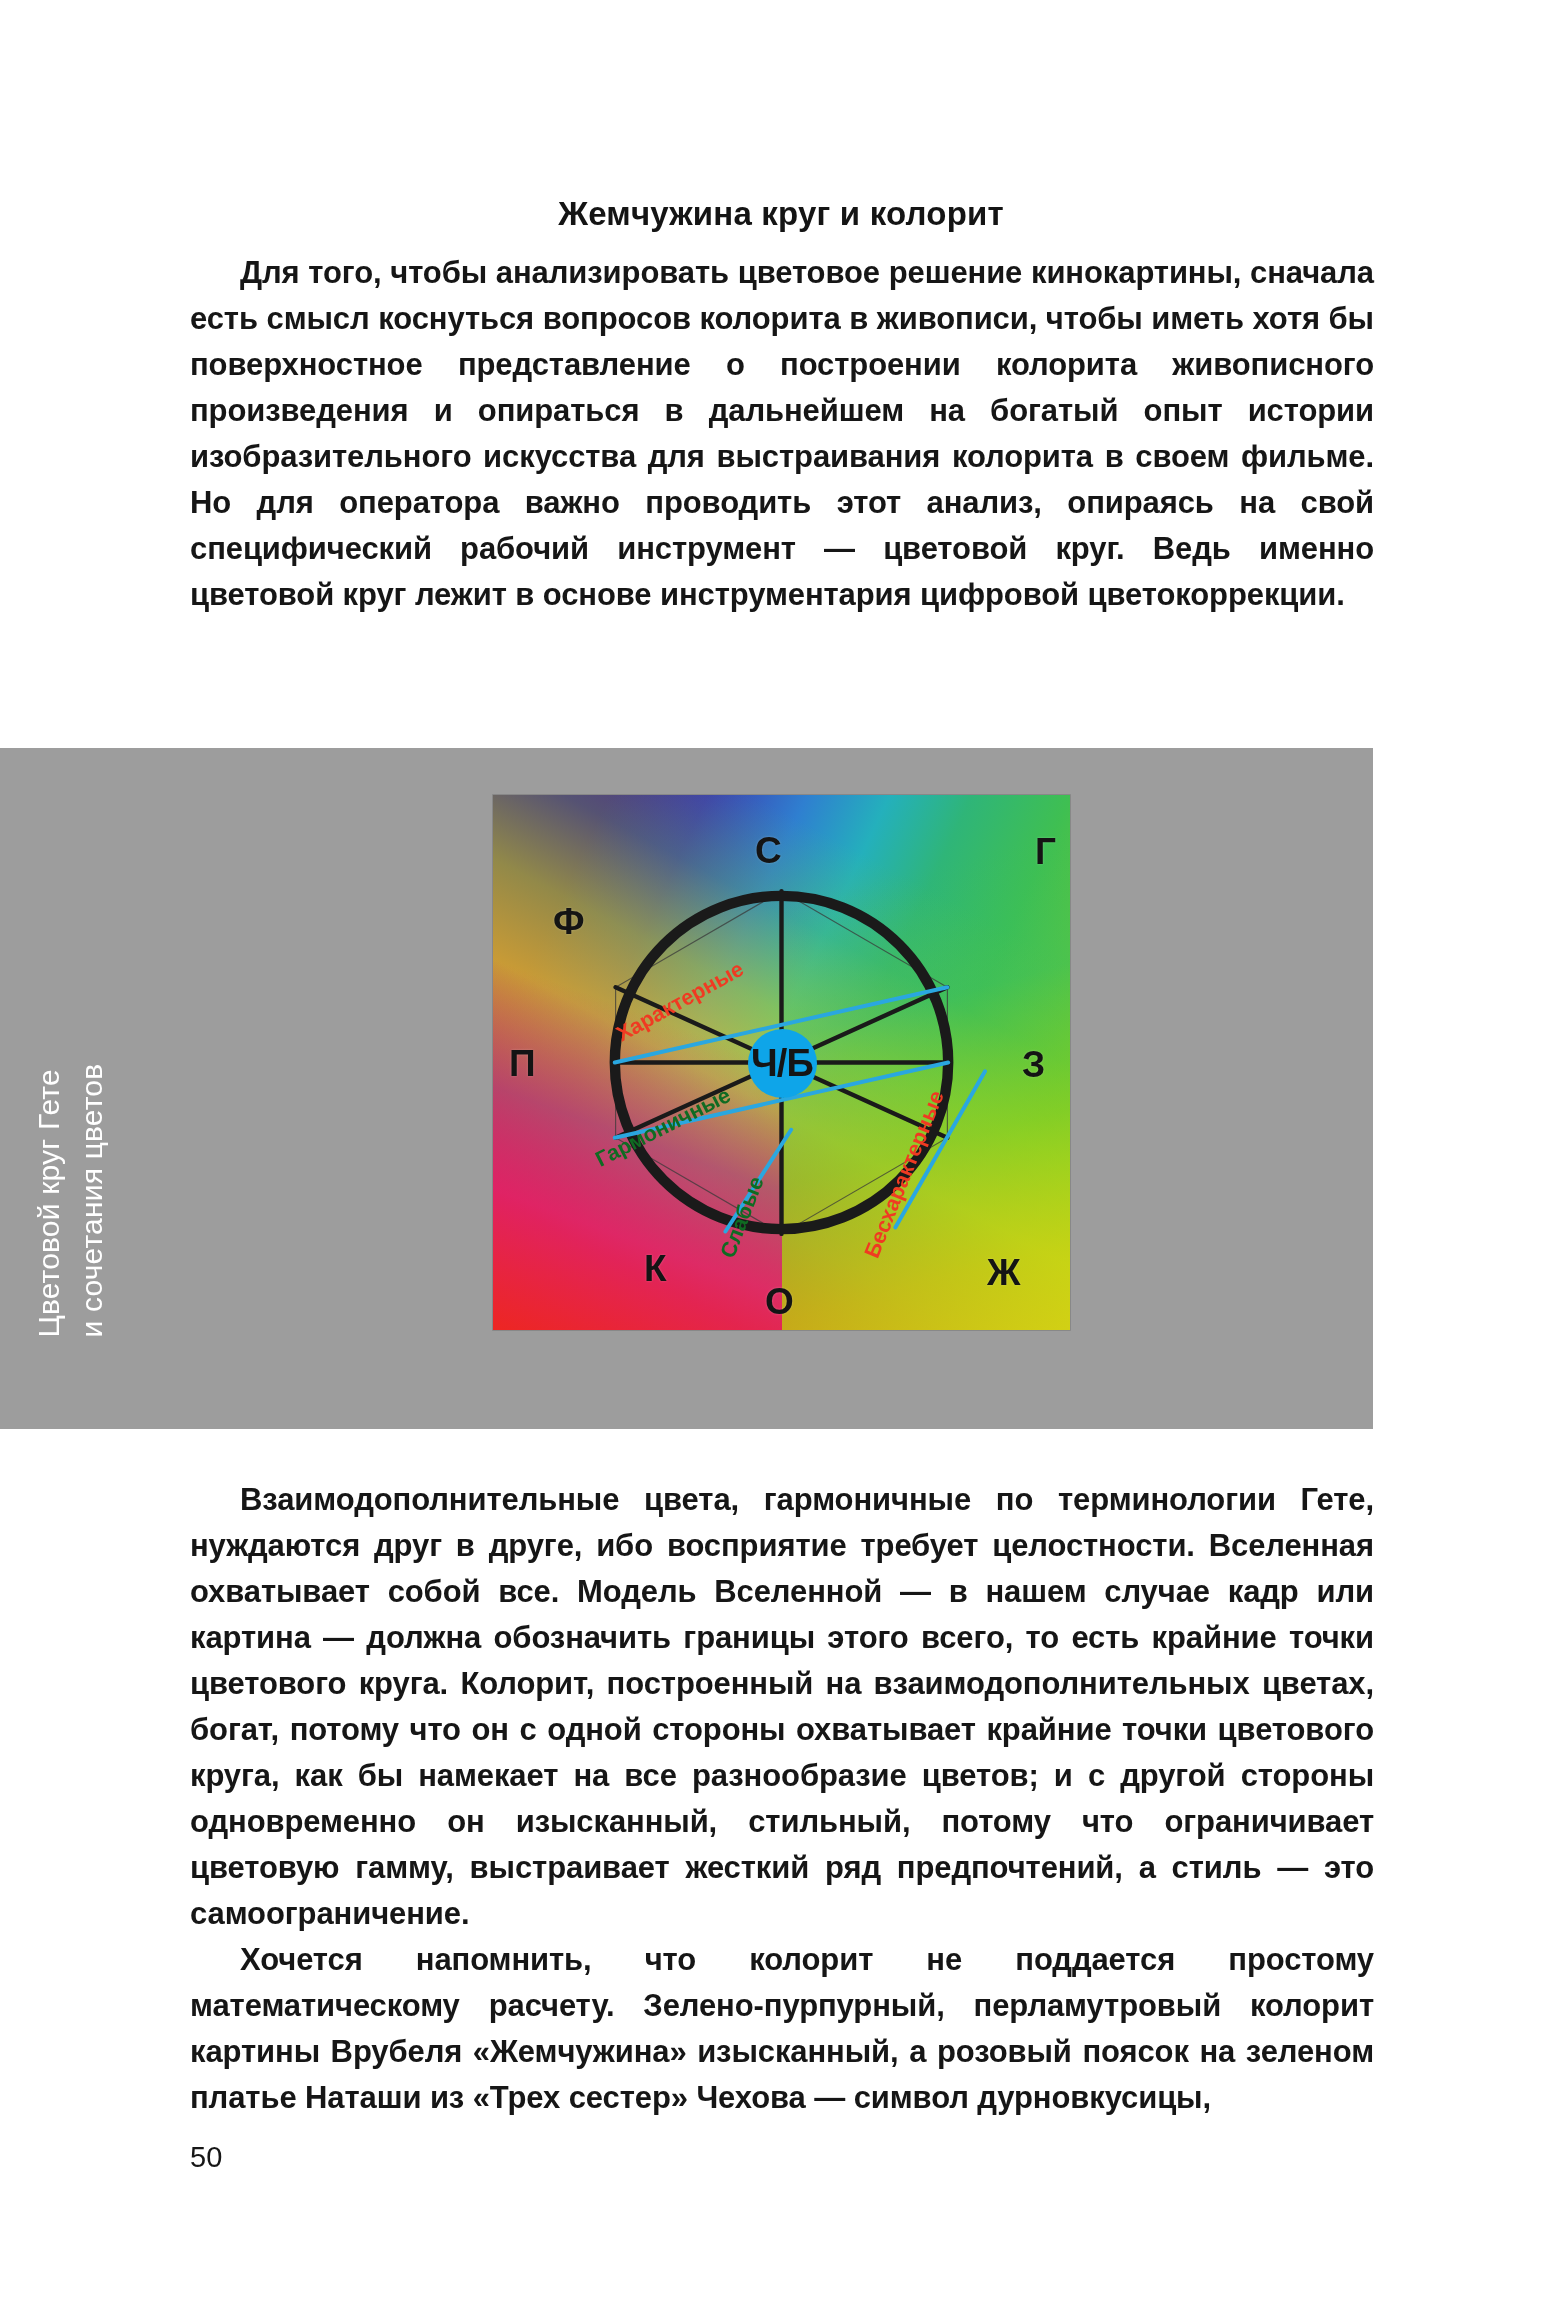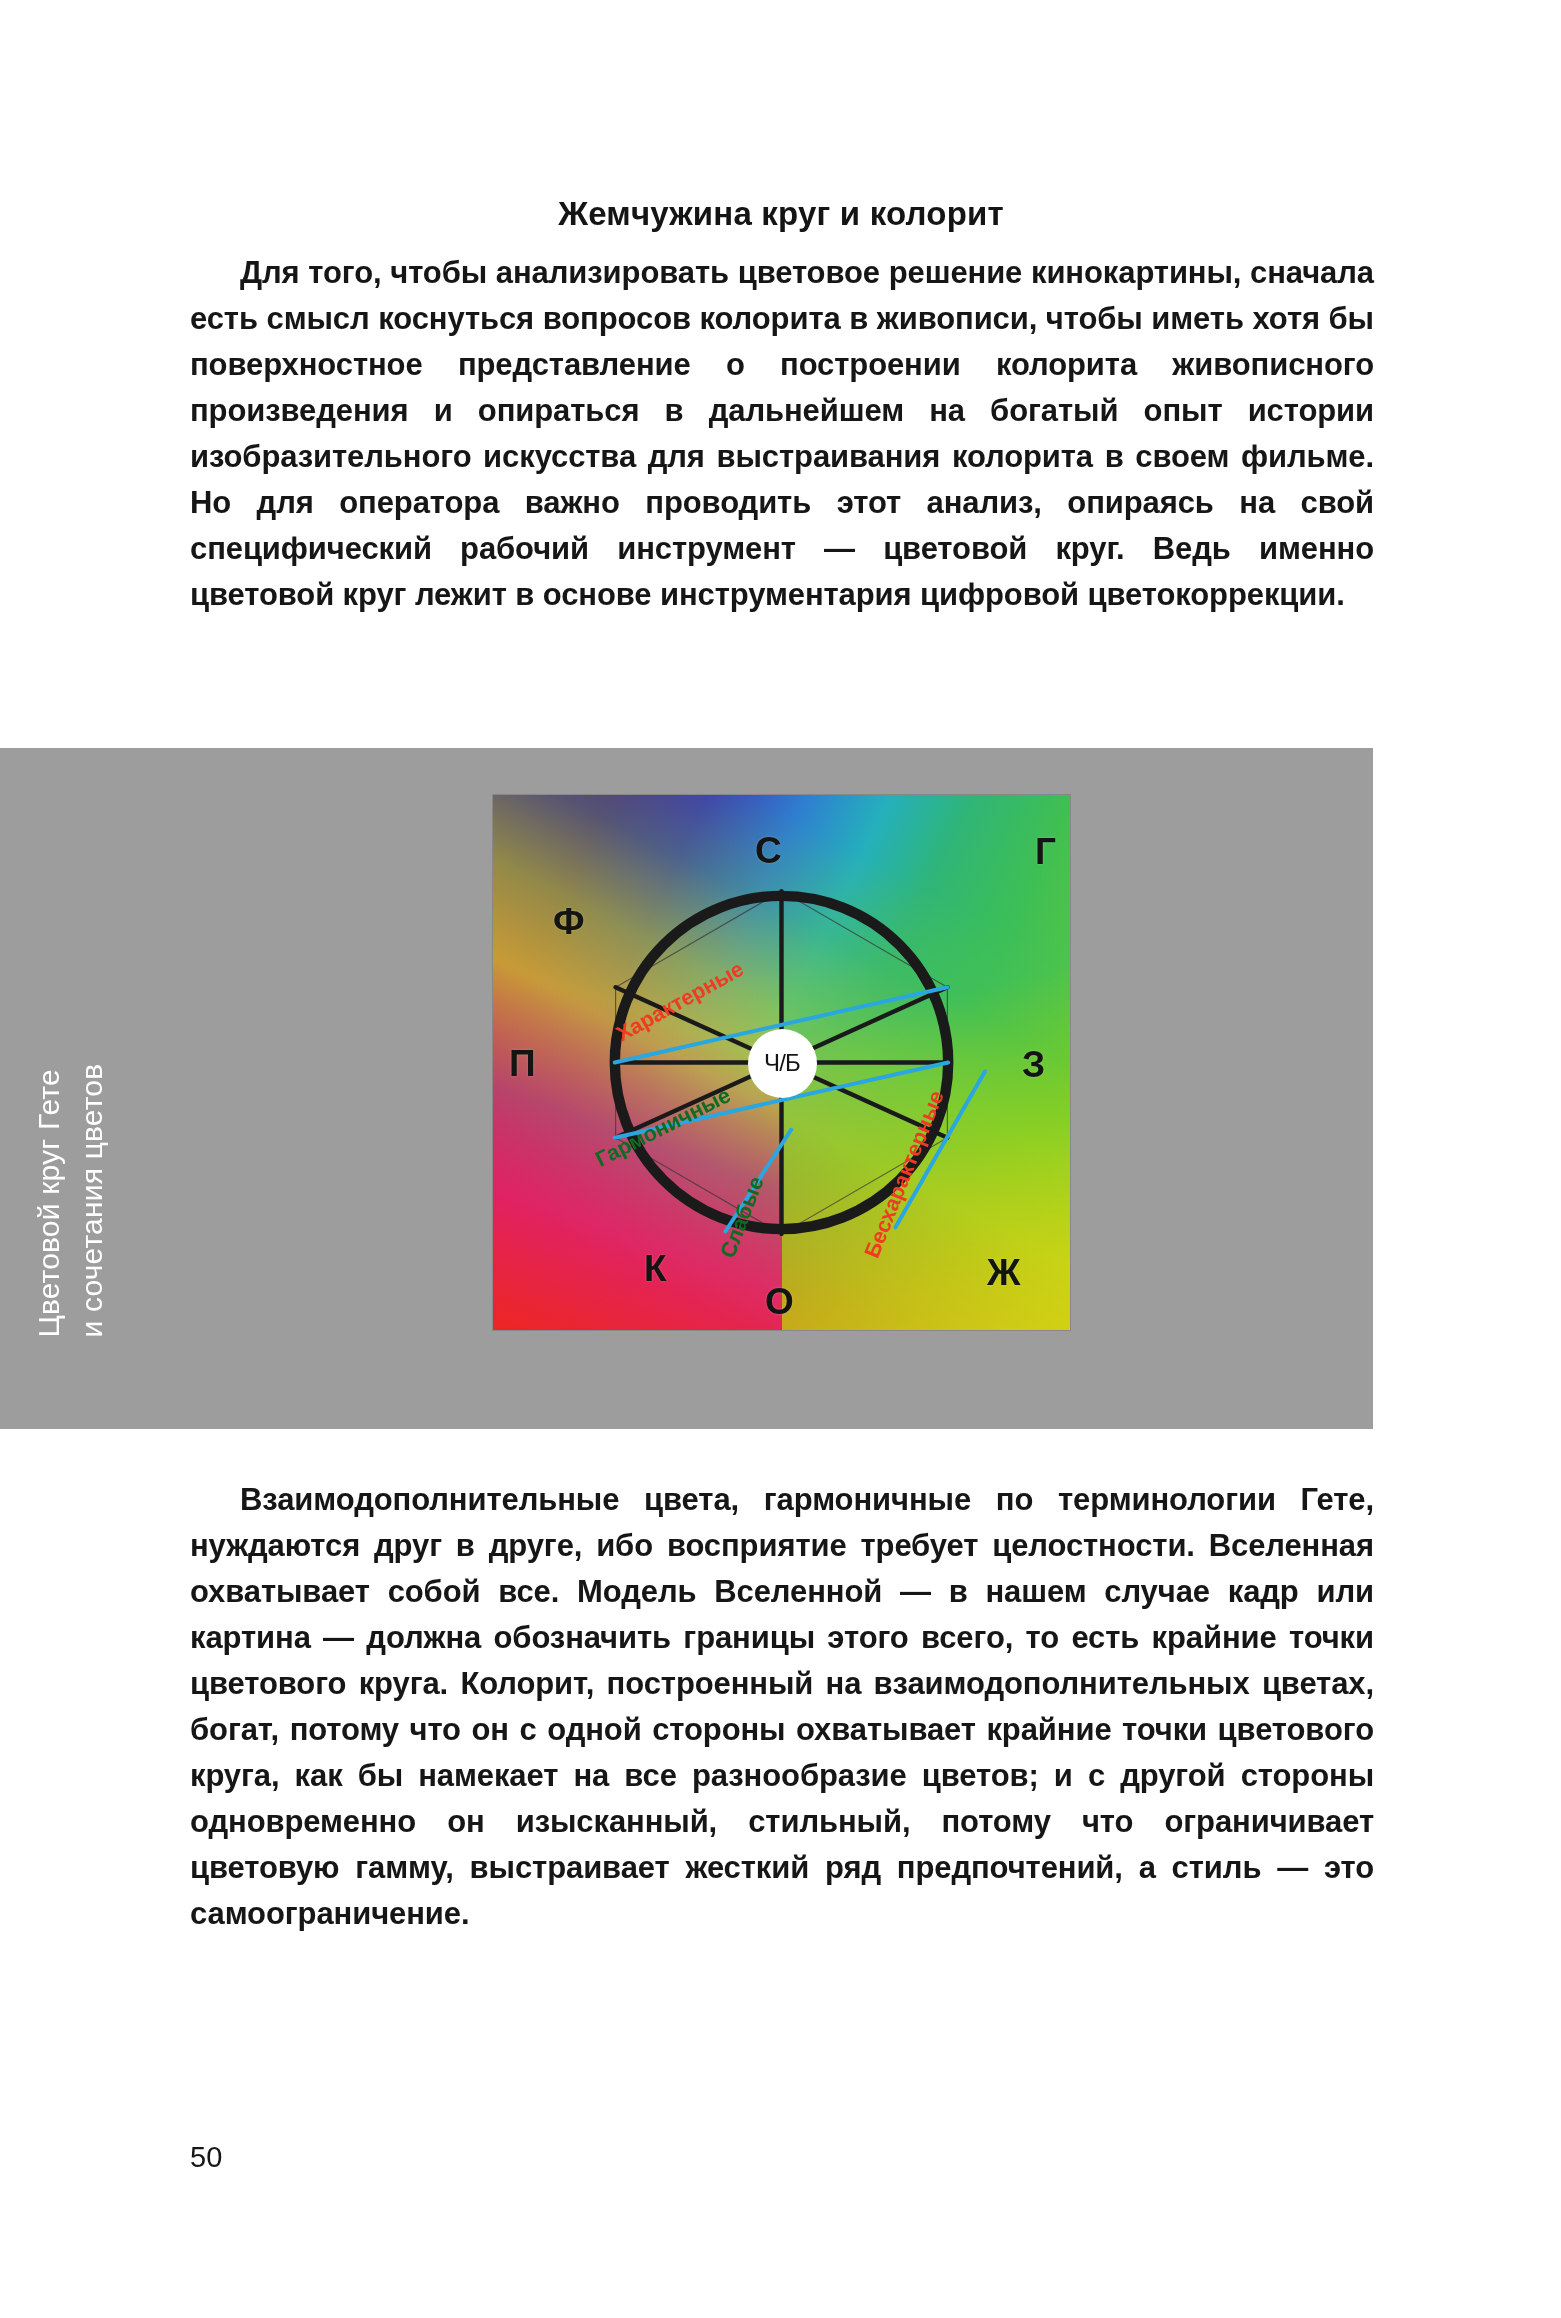--- a/index.html
+++ b/index.html
@@ -90,23 +90,23 @@
         rgba(186,214,20,.7) 86%,
         rgba(205,219,18,.8) 100%);}
 
   .wheel-svg{position:absolute;inset:0;width:100%;height:100%;}
 
   .hub{
     position:absolute;
     left:50%; top:50%;
     width:69px;height:69px;margin:-34px 0 0 -34px;
     border-radius:50%;
-    background:#ffffff;
+    background:#0ea5e9;
     display:flex;align-items:center;justify-content:center;
-    font-size:24px;font-weight:normal;color:#151515;
+    font-size:38px;font-weight:bold;color:#151515;
     letter-spacing:-0.8px;
   }
 
   
   .sector-label{
     position:absolute;
     font-size:37px;font-weight:bold;color:#141414;
     text-shadow:0 0 2.4px rgba(255,255,255,.25);
   }
   .lbl-s{left:262px;top:35px;}
@@ -200,18 +200,19 @@
 
       <span class="diag diag-harakternye">Характерные</span>
       <span class="diag diag-garmonichnye">Гармоничные</span>
       <span class="diag diag-slabye">Слабые</span>
       <span class="diag diag-beshar">Бесхарактерные</span>
     </div>
   </div>
 
   <div class="textblock block-bottom">
     <p class="indent">Взаимодополнительные цвета, гармоничные по терминологии Гете, нуждаются друг в друге, ибо восприятие требует целостности. Вселенная охватывает собой все. Модель Вселенной — в нашем случае кадр или картина — должна обозначить границы этого всего, то есть крайние точки цветового круга. Колорит, построенный на взаимодополнительных цветах, богат, потому что он с одной стороны охватывает крайние точки цветового круга, как бы намекает на все разнообразие цветов; и с другой стороны одновременно он изысканный, стильный, потому что ограничивает цветовую гамму, выстраивает жесткий ряд предпочтений, а стиль — это самоограничение.</p>
+    <p class="indent">Хочется напомнить, что колорит не поддается простому математическому расчету. Зелено-пурпурный, перламутровый колорит картины Врубеля «Жемчужина» изысканный, а розовый поясок на зеленом платье Наташи из «Трех сестер» Чехова — символ дурновкусицы,</p>
   </div>
 
   <div class="folio">50</div>
 
 </div>
 
 
 </body></html>

